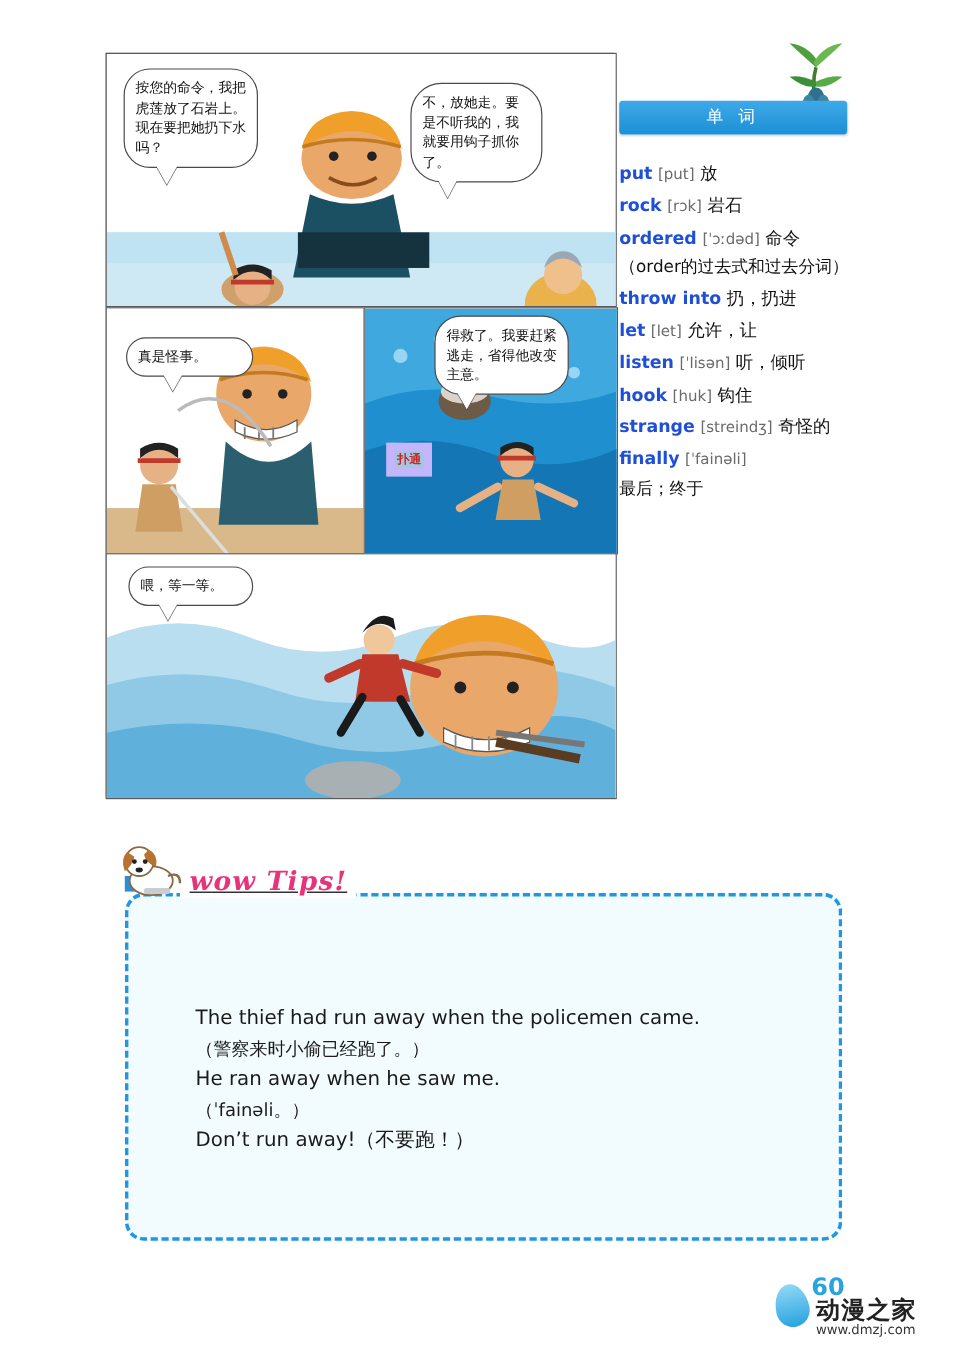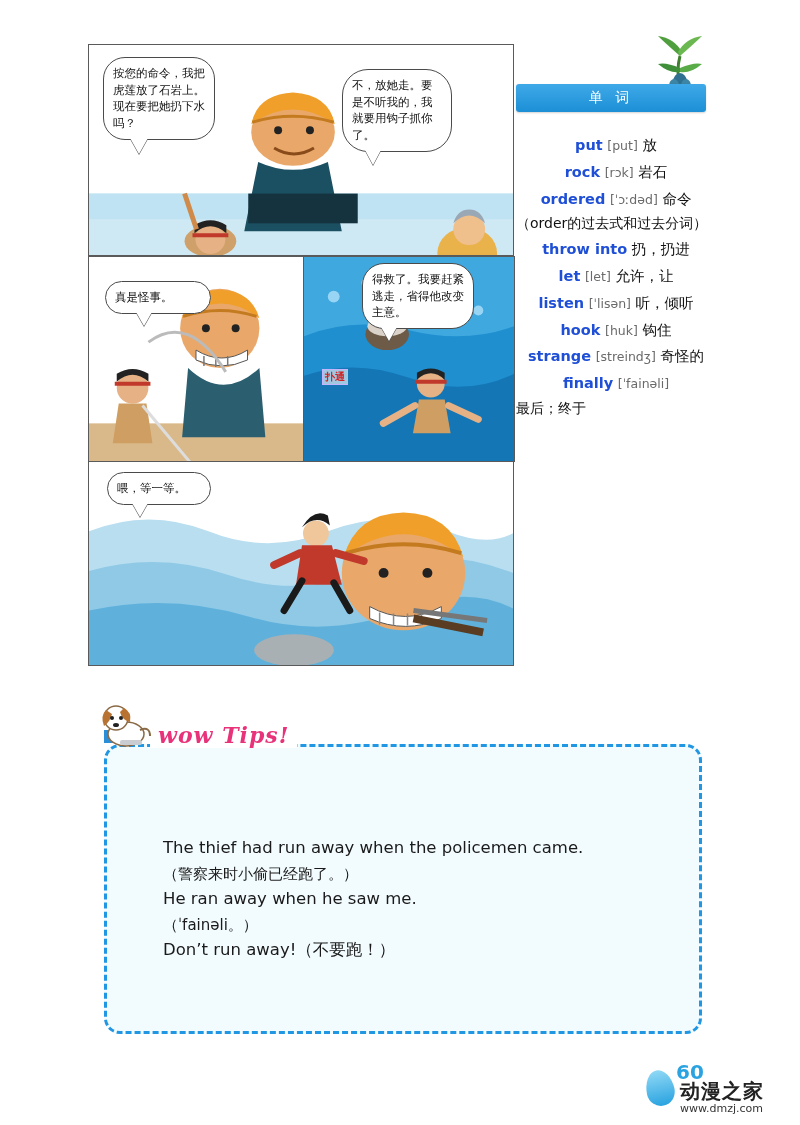--- a/index.html
+++ b/index.html
@@ -51,56 +51,55 @@
     filter:drop-shadow(0 1px 0 #4a4a4a);}
   .b5{left:18px;top:10px;width:84px;}
   .b5:after{border-left:8px solid transparent;border-right:8px solid transparent;border-top:14px solid #fff;bottom:-13px;left:24px;
     filter:drop-shadow(0 1px 0 #4a4a4a);}
   .b6{left:218px;top:12px;width:118px;}
   .b6:after{border-left:8px solid transparent;border-right:8px solid transparent;border-top:14px solid #fff;bottom:-13px;left:28px;
     filter:drop-shadow(0 1px 0 #4a4a4a);}
 
   .sfx{position:absolute;color:#d32020;font-size:10px;font-weight:bold;left:18px;top:112px;
        font-family:"DejaVu Sans","Liberation Sans",sans-serif;z-index:7;
-       border:1px solid #c4b5fd;padding:0 2px;background:rgba(255,255,255,.6);}
+       border:7px solid #c4b5fd;padding:0 2px;background:rgba(255,255,255,.6);}
 
   
   .vocab{position:absolute;left:516px;top:84px;width:200px;}
   .vocab-head{
     width:190px;height:28px;border-radius:3px;
     background:linear-gradient(180deg,#3fa9e8 0%,#1c8fd6 100%);
     color:#fff;font-size:14px;letter-spacing:4px;
     display:flex;align-items:center;justify-content:center;
     font-family:"DejaVu Sans","Liberation Sans",sans-serif;
     box-shadow:0 1px 2px rgba(0,0,0,.18);
   }
   .vocab-list{margin-top:20px;}
   .ventry{
     font-size:14.5px;line-height:1.85;color:#1a1a1a;
     font-family:"DejaVu Sans","Liberation Sans",sans-serif;
     word-break:keep-all;
-    text-align:center;
   }
   .ventry .w{color:#1e4fd6;font-weight:bold;}
   .ventry .ph{color:#6a6a6a;font-size:12.5px;}
   .ventry .cn{color:#111;}
   .vnote{font-size:14px;line-height:1.7;color:#111;font-family:"DejaVu Sans","Liberation Sans",sans-serif;}
 
   .plant{position:absolute;left:650px;top:32px;width:60px;height:62px;}
 
   
   .tips{
     position:absolute;left:104px;top:744px;width:598px;height:290px;
     border:3px dashed #2196e3;border-radius:16px;
     background:#f2fbfe;
     box-sizing:border-box;
   }
   .tips-label{
     position:absolute;left:150px;top:722px;z-index:9;
-    background:#fff;padding:0 8px;
+    background:#fff;padding:0 8px;text-decoration:underline;
   }
   .tips-label .wow{
     font-size:22px;color:#e8337a;font-style:italic;font-weight:bold;
     font-family:"DejaVu Serif","Liberation Serif",serif;
     letter-spacing:1px;
   }
   .tips-square{position:absolute;left:104px;top:730px;width:13px;height:13px;background:#2b8fd8;z-index:10;}
   .dog{position:absolute;left:96px;top:694px;width:60px;height:58px;z-index:11;}
 
   .tips-title{

